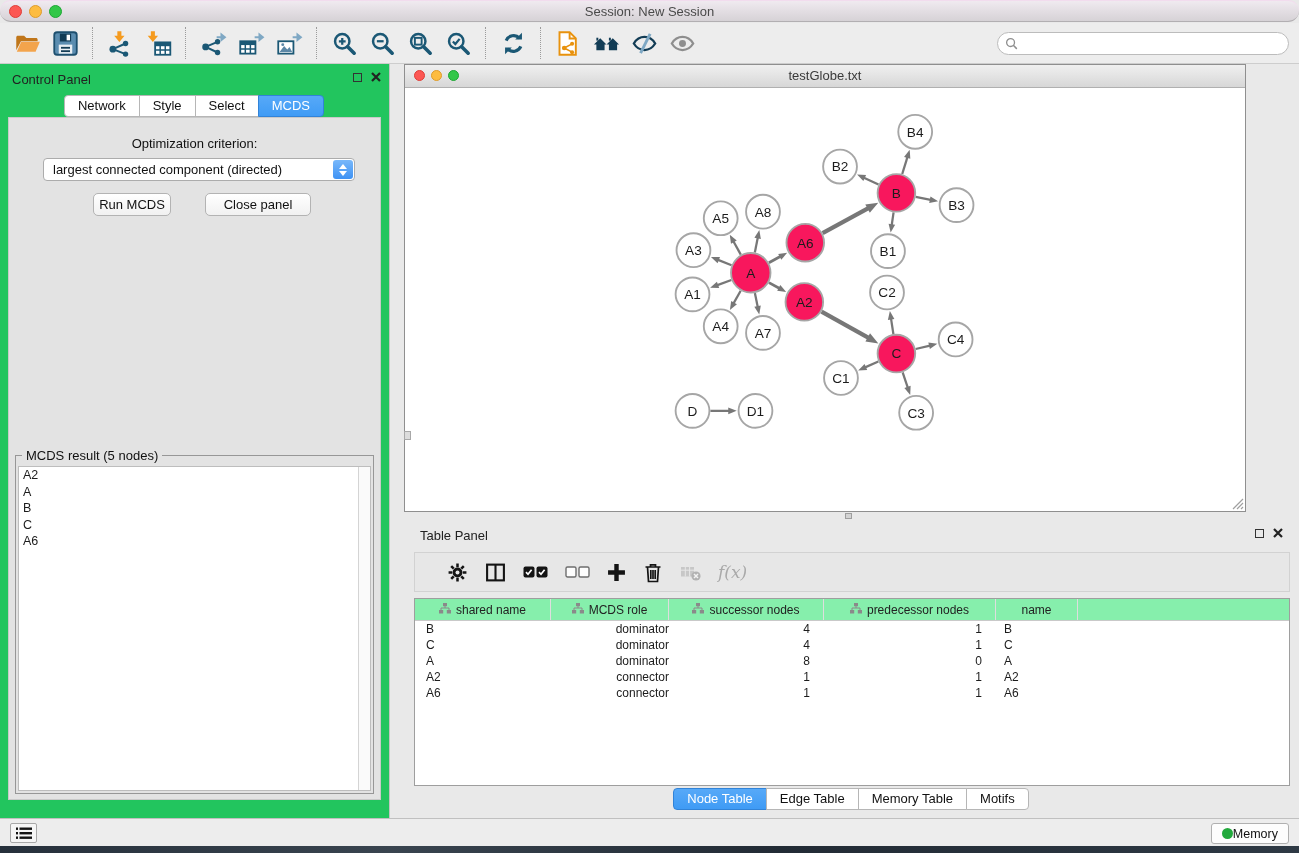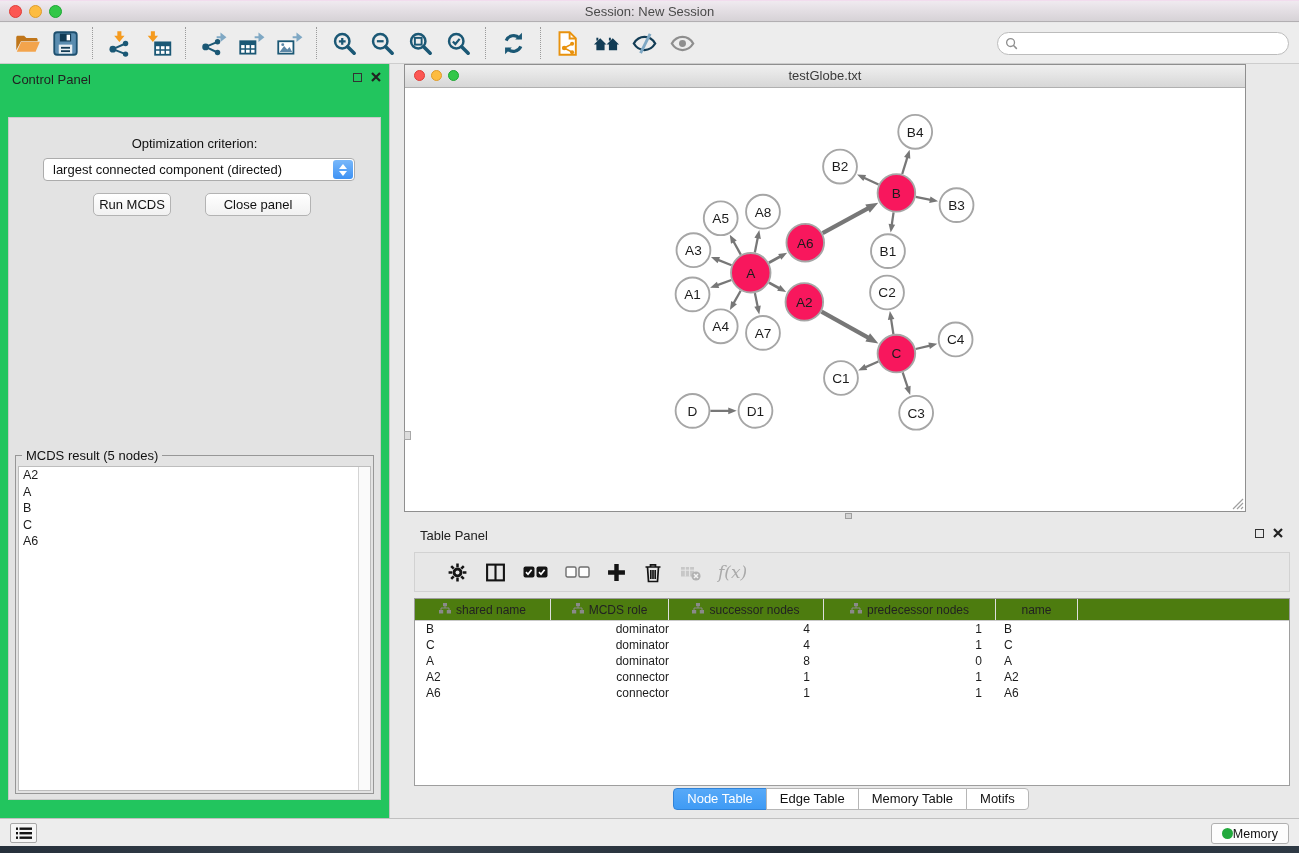--- a/index.html
+++ b/index.html
@@ -5,21 +5,21 @@
   * { margin:0; padding:0; box-sizing:border-box; }
   html,body { background:#444; }
   .app {
     position:relative; width:1299px; height:853px; overflow:hidden;
     background:#e9e9e9; font-family:"Liberation Sans","DejaVu Sans",sans-serif;
     color:#1c1c1c; font-size:13px;
   }
   
   .titlebar { position:absolute; left:0; top:0; width:100%; height:22px;
     background:linear-gradient(#f0eaf0,#d6d2d6); border-top:1px solid #f2dcee;
-    border-bottom:1px solid #b2afb2; }
+    border-bottom:1px solid #b2afb2;border-radius:11px; }
   .traffic { position:absolute; left:9px; top:4px; display:flex; gap:7px; }
   .tl { width:13px; height:13px; border-radius:50%; display:inline-block; }
   .tl.red { background:#fc5753; border:1px solid #df3d38; }
   .tl.yel { background:#fdbc40; border:1px solid #de9c2b; }
   .tl.grn { background:#33c748; border:1px solid #1da733; }
   .tl.small { width:11px; height:11px; }
   .titlebar .title { text-align:center; line-height:21px; color:#4a4a4a; }
   
   .toolbar { position:absolute; left:0; top:23px; width:100%; height:41px;
     background:#ededed; border-bottom:1px solid #cdcdcd;
@@ -90,21 +90,21 @@
   .table-panel .ph-title { left:16px; }
   .tp-toolbar { position:absolute; top:32px; left:10px; width:876px; height:40px;
     background:#e7e7e7; border:1px solid #d2d2d2;
     display:flex; align-items:center; gap:17px; padding-left:32px; }
   .tp-toolbar .ic { display:flex; align-items:center; justify-content:center; }
   .fx { font-family:"DejaVu Serif","Liberation Serif",serif; font-style:italic;
     font-size:17px; color:#a9a9a9; }
   .tp-table { position:absolute; top:78px; left:10px; width:876px; height:188px;
     background:#fff; border:1px solid #9e9e9e; overflow:hidden; }
   .thead { display:grid; grid-template-columns:136px 118px 155px 172px 82px 1fr;
-    height:22px; background:#4d7c0f; border-bottom:1px solid #c9c9c9; }
+    height:22px; background:#86efac; border-bottom:1px solid #c9c9c9; }
   .th { display:flex; align-items:center; justify-content:center; gap:5px;
     font-size:12px; color:#222; border-right:1px solid #dedede; }
   .th:last-child { border-right:none; }
   .trow { display:grid; grid-template-columns:136px 118px 155px 172px 82px 1fr;
     height:16px; font-size:12px; align-items:center; }
   .td { overflow:hidden; white-space:nowrap; }
   .td.l1 { padding-left:11px; }
   .td.l2 { padding-left:8px;text-align:right; }
   .td.num { text-align:right; padding-right:14px; }
   .td.name { padding-left:8px; }
@@ -288,20 +288,26 @@
       <span class="ph-title">Control Panel</span>
       <span class="win-ctrls">
         <span class="float-ic"></span>
         <span class="close-ic">
           <svg viewBox="0 0 10 10">
               <path d="M1 1l8 8M9 1L1 9" stroke="#222" stroke-width="2.2"></path>
             </svg>
         </span>
       </span>
     </div>
+    <div class="cp-tabs" id="cp-tabs">
+        <div class="seg-tab">Network</div>
+        <div class="seg-tab">Style</div>
+        <div class="seg-tab">Select</div>
+        <div class="seg-tab sel">MCDS</div>
+      </div>
     <div class="cp-inner">
       <div class="opt-label">Optimization criterion:</div>
       <div class="dropdown">
         <span>largest connected component (directed)</span>
         <span class="stepper">
             <span class="tri-up"></span>
             <span class="tri-dn"></span>
           </span>
       </div>
       <button class="push-btn btn-run">Run MCDS</button>

